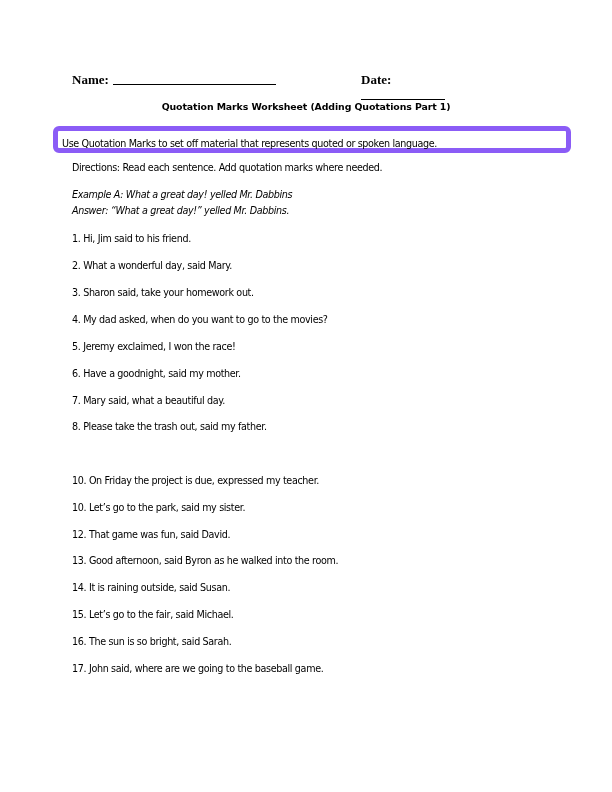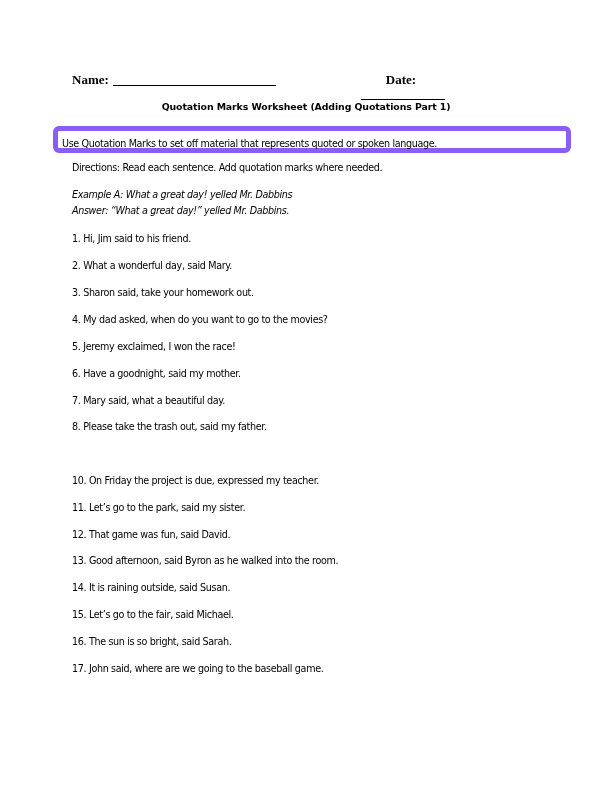--- a/index.html
+++ b/index.html
@@ -27,21 +27,21 @@
       width: 612px;
       height: 16px;
       font-family: "Liberation Serif", serif;
       font-weight: bold;
       font-size: 13px;
     }
     .field {
       position: absolute;
       top: 0;
       display: flex;
-      align-items: center;
+      align-items: flex-start;
     }
     .field-name { left: 72px; }
     .field-date { left: 361px; flex-direction: column; }
     .field-label {
       margin-right: 4px;
       line-height: 15px;
     }
     .blank-line {
       display: inline-block;
       border-bottom: 1px solid #000;
@@ -117,21 +117,21 @@
 
   <div class="text" style="top:233px;">1.  Hi, Jim said to his friend.</div>
   <div class="text" style="top:260px;">2. What a wonderful day, said Mary.</div>
   <div class="text" style="top:287px;">3. Sharon said, take your homework out.</div>
   <div class="text" style="top:314px;">4. My dad asked, when do you want to go to the movies?</div>
   <div class="text" style="top:341px;">5. Jeremy exclaimed, I won the race!</div>
   <div class="text" style="top:368px;">6. Have a goodnight, said my mother.</div>
   <div class="text" style="top:395px;">7. Mary said, what a beautiful day.</div>
   <div class="text" style="top:421px;">8. Please take the trash out, said my father.</div>
   <div class="text" style="top:475px;">10. On Friday the project is due, expressed my teacher.</div>
-  <div class="text" style="top:502px;">11. Let’s go to the park, said my sister.</div>
+  <div class="text" style="top:502px;">10. Let’s go to the park, said my sister.</div>
   <div class="text" style="top:529px;">12. That game was fun, said David.</div>
   <div class="text" style="top:555px;">13. Good afternoon, said Byron as he walked into the room.</div>
   <div class="text" style="top:582px;">14. It is raining outside, said Susan.</div>
   <div class="text" style="top:609px;">15. Let’s go to the fair, said Michael.</div>
   <div class="text" style="top:636px;">16. The sun is so bright, said Sarah.</div>
   <div class="text" style="top:663px;">17. John said, where are we going to the baseball game.</div>
 
 </div>
 
 </body></html>

